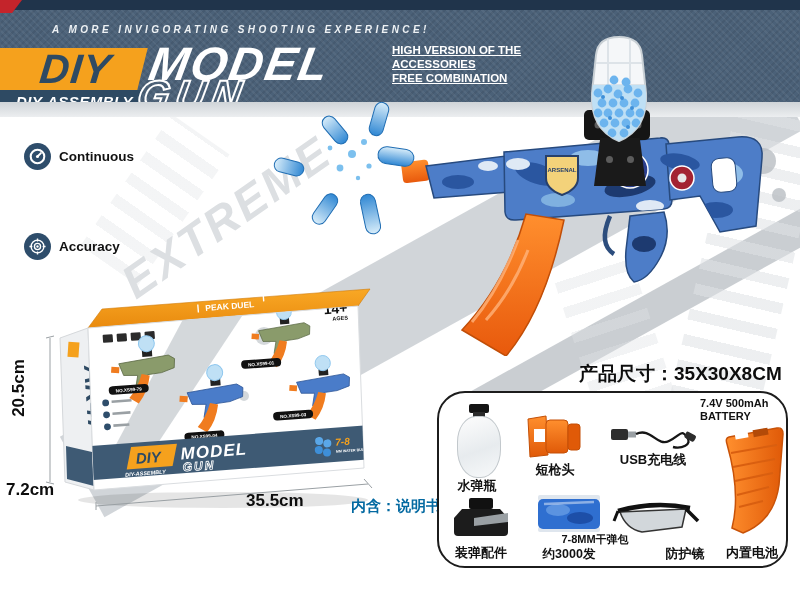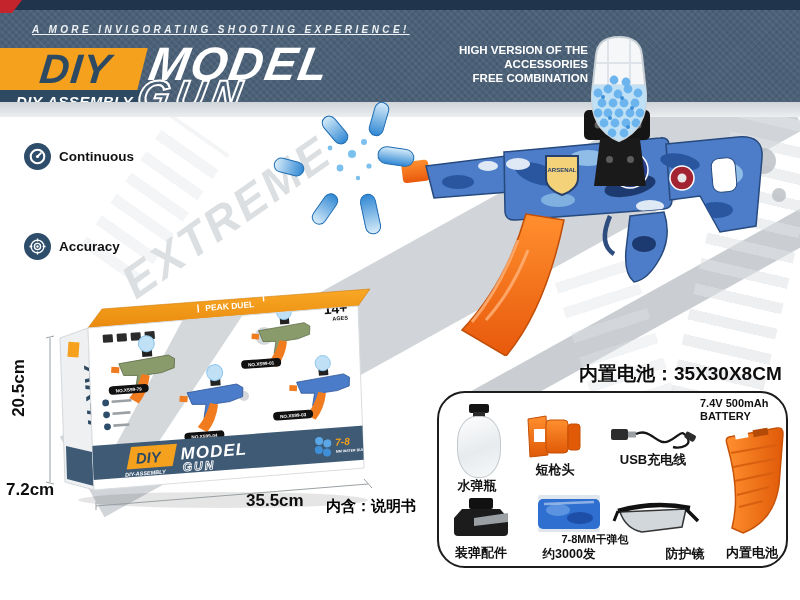--- a/index.html
+++ b/index.html
@@ -22,52 +22,52 @@
 
   
   .top-strip{left:0;top:0;width:800px;height:10px;background:#20344b;z-index:6;}
   .banner{left:0;top:10px;width:800px;height:92px;background-color:#4b6178;z-index:5;
     background-image:repeating-linear-gradient(45deg,rgba(255,255,255,.05) 0 2px,transparent 2px 5px),
                      repeating-linear-gradient(-45deg,rgba(0,0,0,.07) 0 2px,transparent 2px 5px);}
   .banner-edge{left:0;top:102px;width:800px;height:15px;z-index:5;
     background:linear-gradient(#cfd4d8,#eceef0);}
   .red-corner{left:0;top:0;width:22px;height:13px;background:#c4242b;z-index:7;
     clip-path:polygon(0 0,100% 0,55% 100%,0 100%);}
-  .tagline{left:32px;top:14px;width:340px;color:#edf1f4;z-index:7;
-    font:italic 700 10px "Liberation Sans",sans-serif;letter-spacing:3.4px;white-space:nowrap;text-decoration:underline;}
+  .tagline{left:52px;top:14px;width:340px;color:#edf1f4;z-index:7;
+    font:italic 700 10px "Liberation Sans",sans-serif;letter-spacing:3.4px;white-space:nowrap;}
   .logo{z-index:7;}
   .logo-orange{left:-18px;top:38px;width:160px;height:46px;background:linear-gradient(#f9ae21,#ef９417);
     background:#f5a11d;transform:skewX(-14deg);}
   .logo-diy{left:40px;top:36px;font:italic 900 41px "Liberation Sans",sans-serif;color:#2e4a63;
     letter-spacing:1px;transform:skewX(-6deg);}
   .logo-model{left:150px;top:26px;font:italic 900 47px "Liberation Sans",sans-serif;color:#fff;
     letter-spacing:2px;transform:skewX(-10deg);white-space:nowrap;}
   .logo-assembly-bar{left:-12px;top:80px;width:152px;height:24px;background:#2e4a63;transform:skewX(-14deg);}
   .logo-assembly{left:16px;top:83px;font:italic 700 15px "Liberation Sans",sans-serif;color:#fff;letter-spacing:.5px;}
   .logo-gun{left:138px;top:62px;font:italic 900 41px "Liberation Sans",sans-serif;color:transparent;
     -webkit-text-stroke:2px #fff;letter-spacing:6px;transform:skewX(-10deg);}
-  .subtitle{left:392px;top:33px;width:196px;text-align:right;color:#fff;z-index:7;
-    font:700 11.5px "Liberation Sans",sans-serif;line-height:14px;}
+  .subtitle{left:392px;top:33px;width:196px;text-align:left;color:#fff;z-index:7;
+    font:700 11.5px "Liberation Sans",sans-serif;line-height:14px;text-decoration:underline;}
 
   
   .feature{left:24px;width:200px;height:30px;display:flex;align-items:center;gap:8px;z-index:8;}
   .fi-circle{width:27px;height:27px;border-radius:50%;background:#2e4d6b;display:flex;
     align-items:center;justify-content:center;flex:none;}
   .feature span.lbl{font:700 13.5px "Liberation Sans",sans-serif;color:#111;}
 
   
   .hopper{left:582px;top:33px;z-index:9;}
   .mount{left:594px;top:138px;width:52px;height:48px;background:#1a1a1a;z-index:8;
     clip-path:polygon(12% 0,88% 0,100% 100%,0 100%);}
   .mount-bolt{width:7px;height:7px;border-radius:50%;background:#5c5c5c;top:18px;}
 
   
   .dim{font:900 17px "Liberation Sans",sans-serif;color:#0d0d0d;z-index:9;}
   .dim-h{left:-16px;top:378px;width:70px;text-align:center;transform:rotate(-90deg);}
-  .note-include{left:326px;top:497px;font:900 15px "Liberation Sans",sans-serif;color:#000000;z-index:9;}
+  .note-include{left:351px;top:497px;font:900 15px "Liberation Sans",sans-serif;color:#0369a1;z-index:9;}
   .product-size{left:579px;top:361px;font:900 19px "Liberation Sans",sans-serif;color:#0d0d0d;z-index:9;}
 
   
   .panel{left:437px;top:391px;width:351px;height:177px;background:#fff;border:2.5px solid #1c1c1c;
     border-radius:28px;z-index:10;box-sizing:border-box;}
   .acc-label{font:700 13px "Liberation Sans",sans-serif;color:#111;text-align:center;z-index:11;}
   .battery-spec{left:700px;top:397px;font:700 11px "Liberation Sans",sans-serif;color:#111;line-height:13px;z-index:11;}
 
   .bottle{left:457px;top:404px;width:44px;height:76px;z-index:11;}
   .bottle .cap{left:12px;top:0;width:20px;height:9px;background:#141414;border-radius:2px;}
@@ -384,21 +384,21 @@
       <path d="M12,62 L12,206 M8,62 L16,60 M8,206 L16,208"></path>
       <path d="M58,230 L330,208 M58,226 L58,234 M326,203 L334,212"></path>
     </g>
   </svg>
 
   <div class="abs dim dim-h">20.5cm</div>
   <div class="abs dim" style="left:6px;top:480px">7.2cm</div>
   <div class="abs dim" style="left:246px;top:491px">35.5cm</div>
 
   <div class="abs note-include">内含：说明书</div>
-  <div class="abs product-size">内置电池：35X30X8CM</div>
+  <div class="abs product-size">产品尺寸：35X30X8CM</div>
 
   <div class="abs panel"></div>
 
   <div class="abs bottle">
     <div class="abs cap"></div>
       <div class="abs neck"></div>
       <div class="abs body"></div>
   </div>
   <div class="abs acc-label" style="left:448px;top:477px;width:58px">水弹瓶</div>
 

